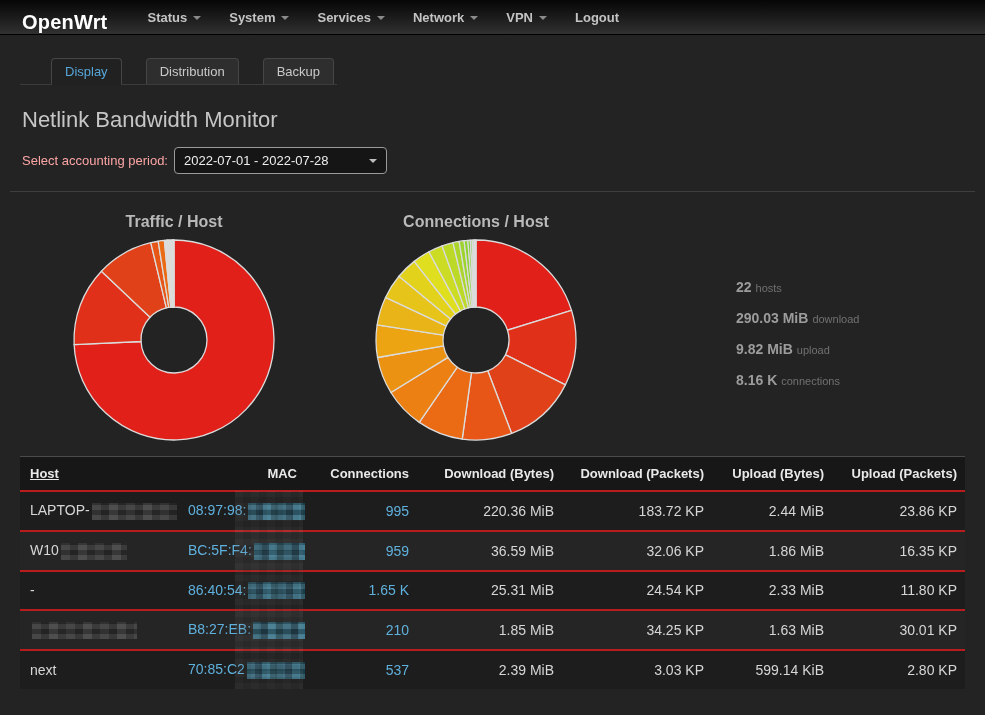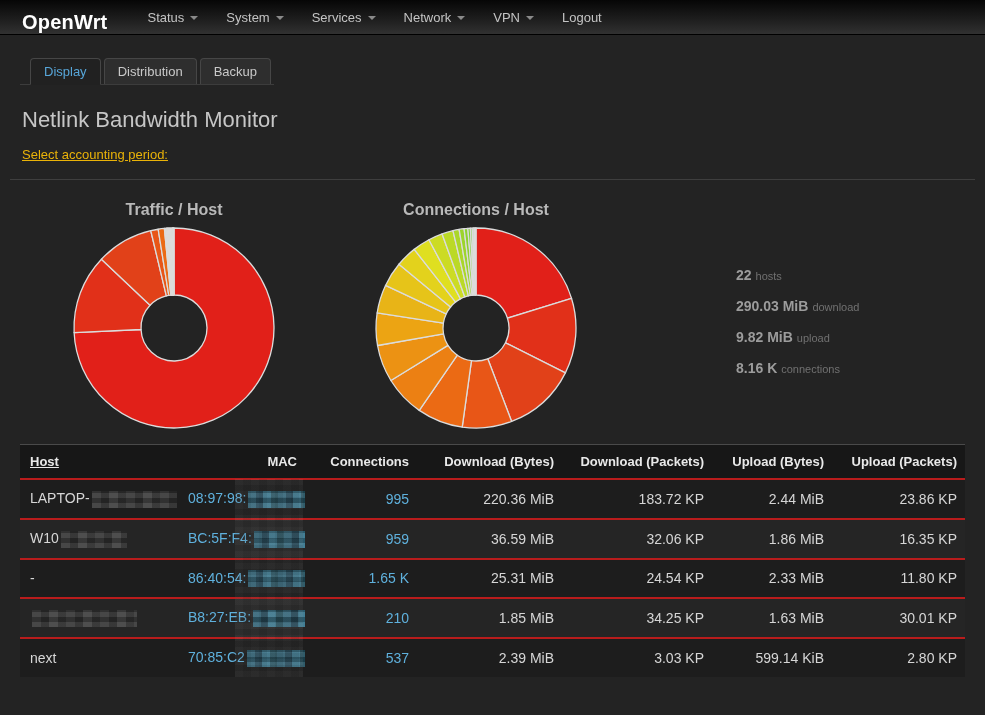--- a/index.html
+++ b/index.html
@@ -15,52 +15,53 @@
     height:35px;
     background:linear-gradient(180deg,#060606 0%,#1d1d1d 55%,#313131 100%);
     display:flex; align-items:flex-end;
     border-bottom:1px solid #000;
   }
   .brand{
     color:#fff; font-size:20px; font-weight:bold;
     padding:0 26px 0 22px; letter-spacing:.2px;
   }
   .nav-item{
-    color:#c4c4c4; padding:9px 14px; cursor:pointer; display:flex; align-items:center;
+    color:#c4c4c4; padding:9px 14px; cursor:pointer; display:flex; align-items:center;font-weight:bold;
   }
   .caret{
     display:inline-block; margin-left:6px;
     border-left:4px solid transparent; border-right:4px solid transparent;
     border-top:4px solid #8a8a8a;
   }
   
   .content{ padding:0 20px; }
   .tabbar{
     display:inline-block; margin-top:23px; padding-left:10px;
     border-bottom:1px solid #3c3c3c;
   }
   .tabbar.sub{ margin-top:22px; }
   .tab{
     display:inline-block; padding:5px 13px 5px;
     background:#2e2e2e; color:#c9c9c9;
     border:1px solid #464646; border-bottom:none;
     border-radius:4px 4px 0 0;
     margin-right:3px; margin-bottom:-1px; cursor:pointer;
     position:relative;
+    margin-left:21px;
   }
   .tab.active{
     background:#212121; color:#57a6d9;
     border-bottom:1px solid #212121;
   }
   .page-title{
     font-size:22px; font-weight:normal; color:#c6c6c6;
     margin:22px 0 14px 2px;
   }
   .period-row{ display:flex; align-items:center; margin-left:2px; }
-  .period-label{ color:#eab308; margin-right:6px;text-decoration:underline; }
+  .period-label{ color:#fca5a5; margin-right:6px; }
   .select-box{
     width:213px; height:27px; background:#151515;
     border:1px solid #9a9a9a; border-radius:4px;
     color:#ededed; display:flex; align-items:center;
     padding:0 9px; cursor:pointer; justify-content:space-between;
   }
   .select-box .caret{ border-top-color:#bdbdbd; }
   hr.rule{
     border:none; border-top:1px solid #3e3e3e;
     margin:17px -10px 0 -10px;
@@ -144,20 +145,24 @@
     </nav>
 </div>
 
 <div class="content">
   <div id="main-tabs" class="tabbar"><span class="tab active">Display</span><span class="tab">Distribution</span><span class="tab">Backup</span></div>
 
   <h1 class="page-title">Netlink Bandwidth Monitor</h1>
 
   <div class="period-row">
     <span class="period-label">Select accounting period:</span>
+    <div class="select-box">
+      <span>2022-07-01 - 2022-07-28</span>
+      <span class="caret"></span>
+    </div>
   </div>
 
   <hr class="rule">
 
 
   <div class="charts-row">
     <div class="chart-box">
       <div class="chart-title">Traffic / Host</div>
       <svg id="pie0" width="210" height="210" viewBox="0 0 210 210">
           <path d="M105.00 5.00 A100 100 0 1 1 5.10 109.54 L72.03 106.50 A33 33 0 1 0 105.00 72.00 Z" fill="hsl(2,80%,49%)" class="slice"></path>

